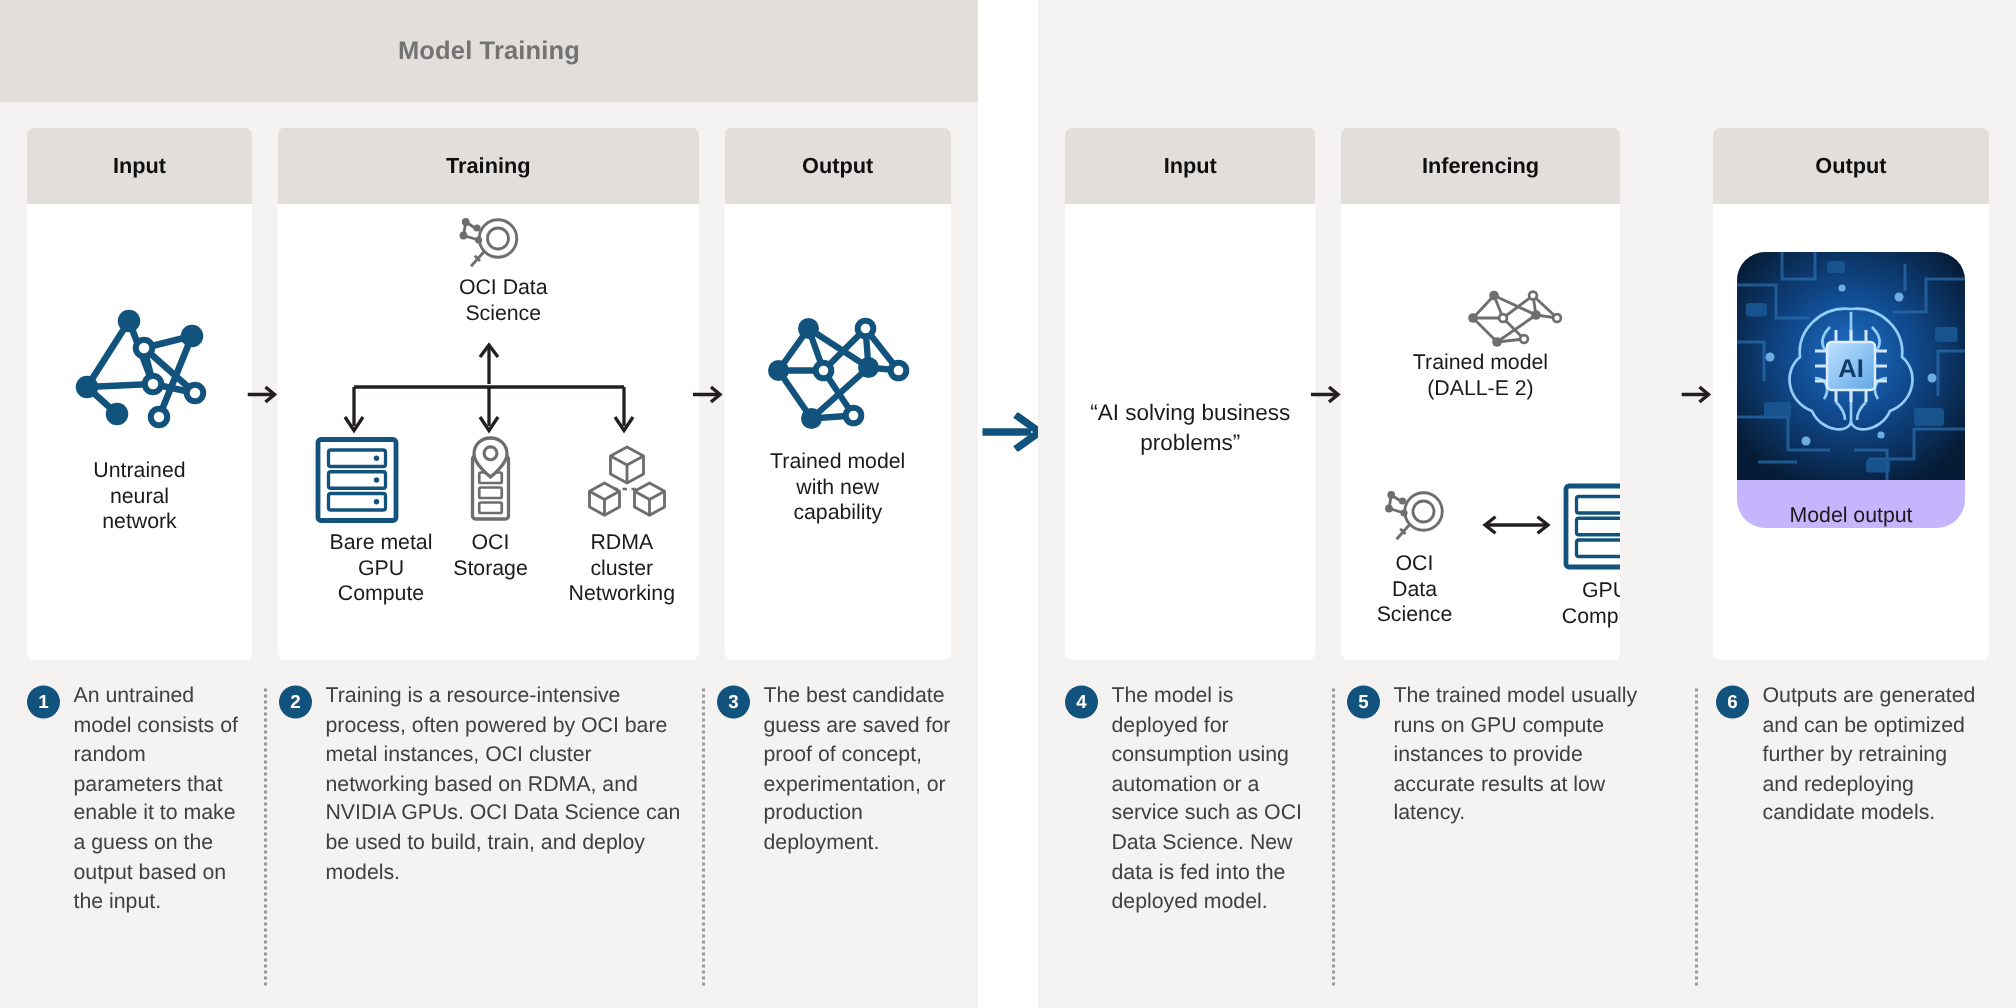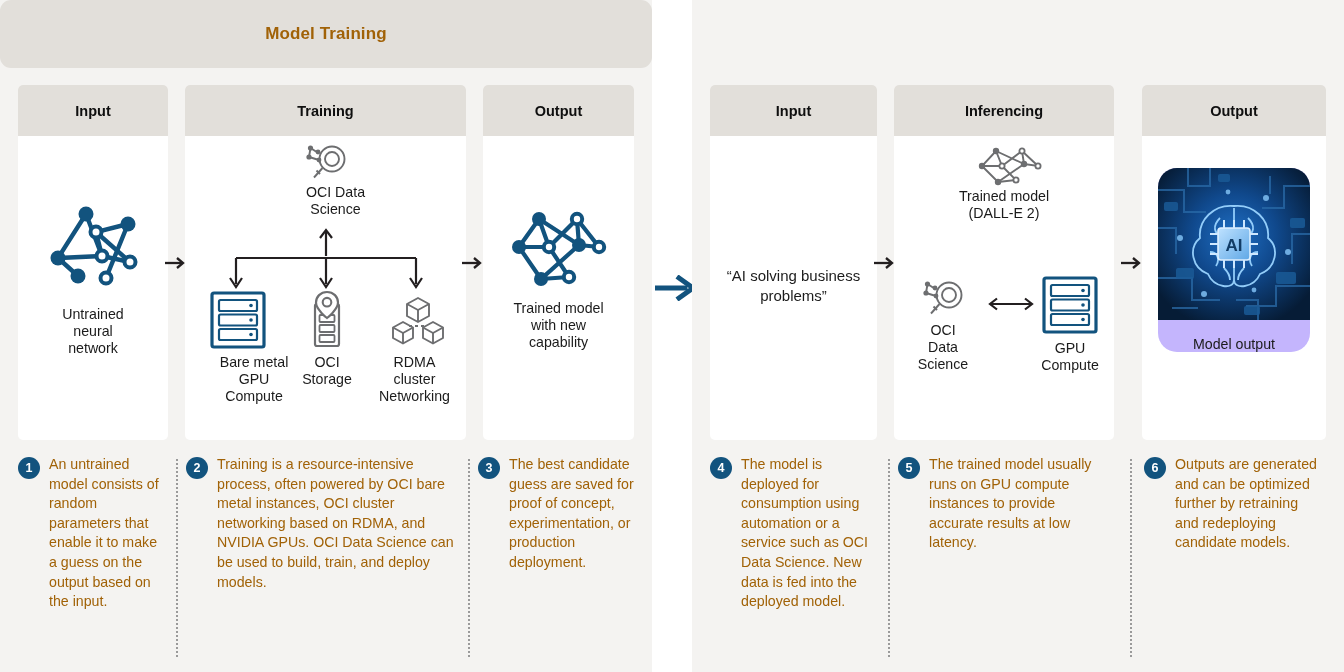--- a/index.html
+++ b/index.html
@@ -15,21 +15,21 @@
   
   .section{position:absolute;top:0;bottom:0;background:#f4f3f1;}
   .section.training{left:0;width:652px;}
   .section.inferencing{left:692px;width:652px;}
   .mid-gap{position:absolute;top:0;left:652px;width:40px;height:672px;background:#ffffff;}
 
   .section-title{
     position:absolute;left:0;right:0;top:0;height:68px;
     background:#e2dfda;
     display:flex;align-items:center;justify-content:center;
-    font-size:17px;font-weight:bold;letter-spacing:.1px;color:#a16207;border-radius:11px;
+    font-size:17px;font-weight:bold;letter-spacing:.1px;color:#737373;
   }
 
   
   .stages{position:absolute;top:85px;left:0;right:0;height:355px;}
   .stage{
     position:absolute;top:0;height:355px;
     background:#ffffff;border-radius:5px;overflow:hidden;
     display:flex;flex-direction:column;
   }
   .stage-head{
@@ -38,33 +38,33 @@
     font-size:14.5px;font-weight:bold;color:#0f0f0f;
   }
   .stage-body{flex:1;position:relative;}
 
   
   .t-input{left:18px;width:150px;}
   .t-train{left:185px;width:281px;}
   .t-output{left:483px;width:151px;}
   
   .i-input{left:18px;width:167px;}
-  .i-infer{left:202px;width:220px;}
+  .i-infer{left:202px;width:186px;gap:46px;}
   .i-output{left:450px;width:184px;}
 
   
   .notes{position:absolute;top:455px;left:0;right:0;bottom:0;}
   .note{position:absolute;top:0;display:flex;gap:9px;align-items:flex-start;}
   .badge{
     flex:0 0 auto;width:22px;height:22px;border-radius:50%;
     background:#12537e;color:#fff;font-size:12.5px;font-weight:bold;
     display:flex;align-items:center;justify-content:center;
     margin-top:2px;
   }
-  .note-text{font-size:14.2px;line-height:19.6px;color:#a16207;}
+  .note-text{font-size:14.2px;line-height:19.6px;color:#404040;}
   .divider{
     position:absolute;top:4px;width:0;border-left:2px dotted #9a9a9a;height:200px;
   }
 
   
   .iconlabel{
     position:absolute;text-align:center;font-size:14.2px;line-height:17px;color:#1b1b1b;
   }
   .iconwrap{position:absolute;}
 

